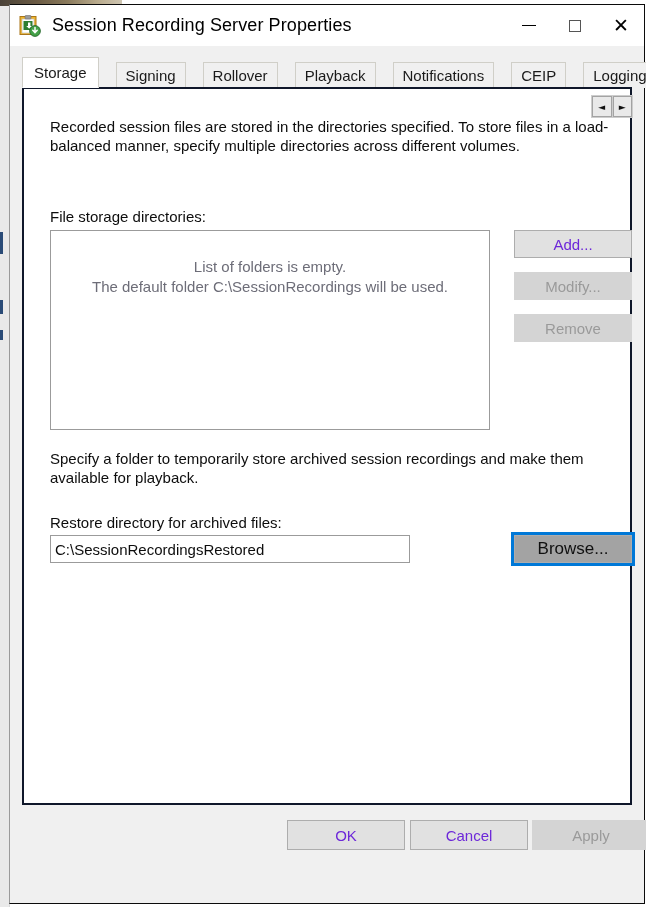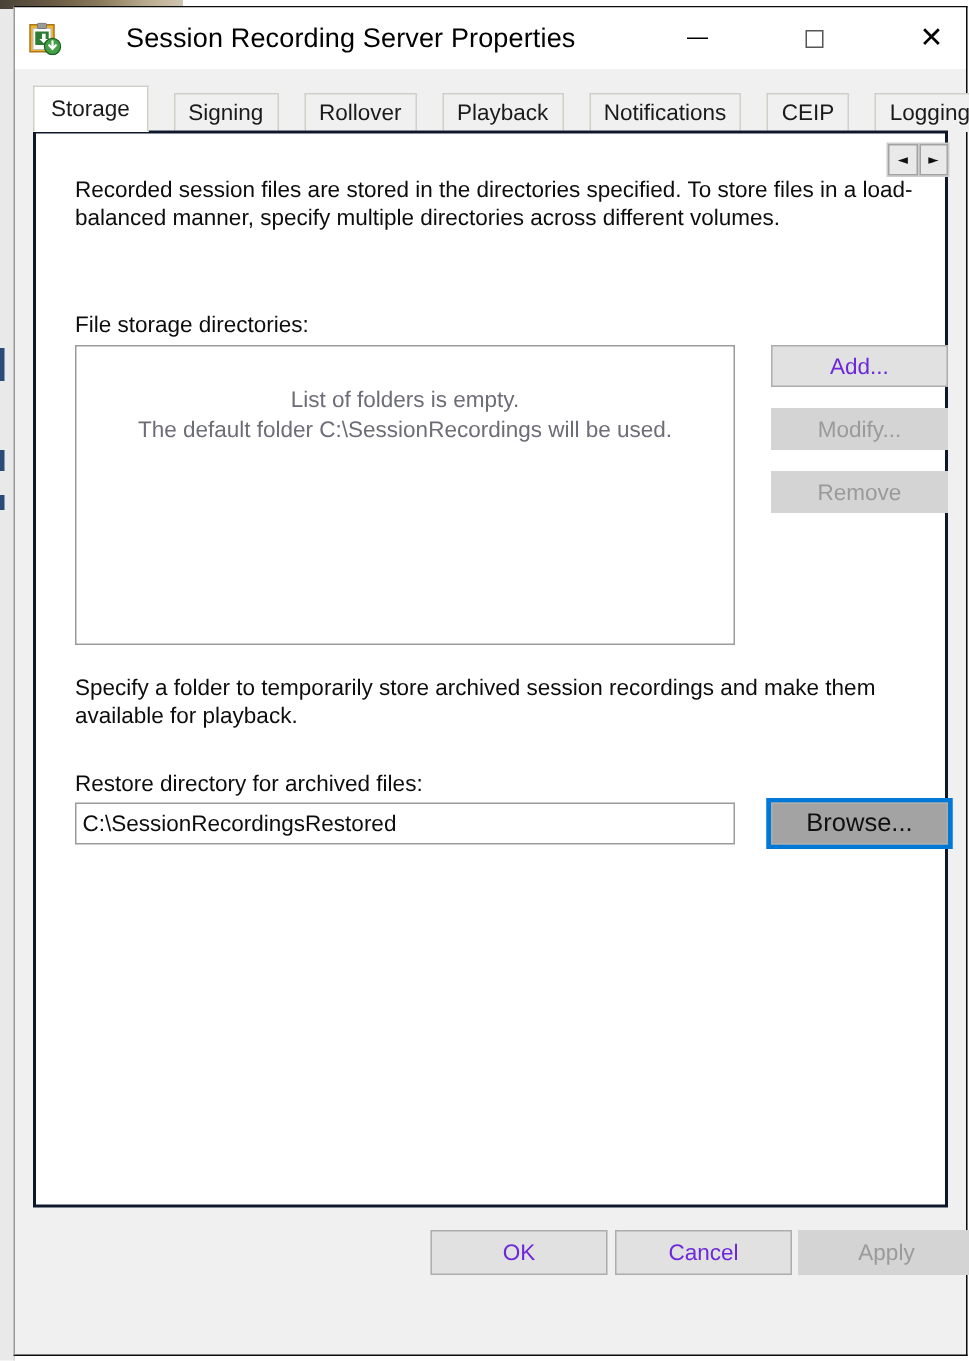--- a/index.html
+++ b/index.html
@@ -45,21 +45,20 @@
   }
 
   
   #titlebar {
     position: absolute;
     left: 0; top: 0;
     width: 634px; height: 41px;
     background: #ffffff;
     display: flex;
     align-items: center;
-    gap: 32px;
   }
   #title-icon {
     width: 22px; height: 22px;
     margin-left: 9px;
     position: relative;
     flex: none;
   }
   #title-text {
     margin-left: 11px;
     font-size: 18px;
@@ -208,21 +207,21 @@
     color: #9a9a9a;
   }
   #btn-add    { top: 141px; }
   #btn-modify { top: 183px; }
   #btn-remove { top: 225px; }
 
   
   #restore-input {
     position: absolute;
     left: 26px; top: 446px;
-    width: 440px; height: 28px;
+    width: 360px; height: 28px;
     background: #ffffff;
     border: 1px solid #9b9b9b;
     box-sizing: border-box;
     display: flex;
     align-items: center;
     padding-left: 4px;
     font-size: 15px;
     color: #0d0d0d;
   }
   #btn-browse-wrap {

